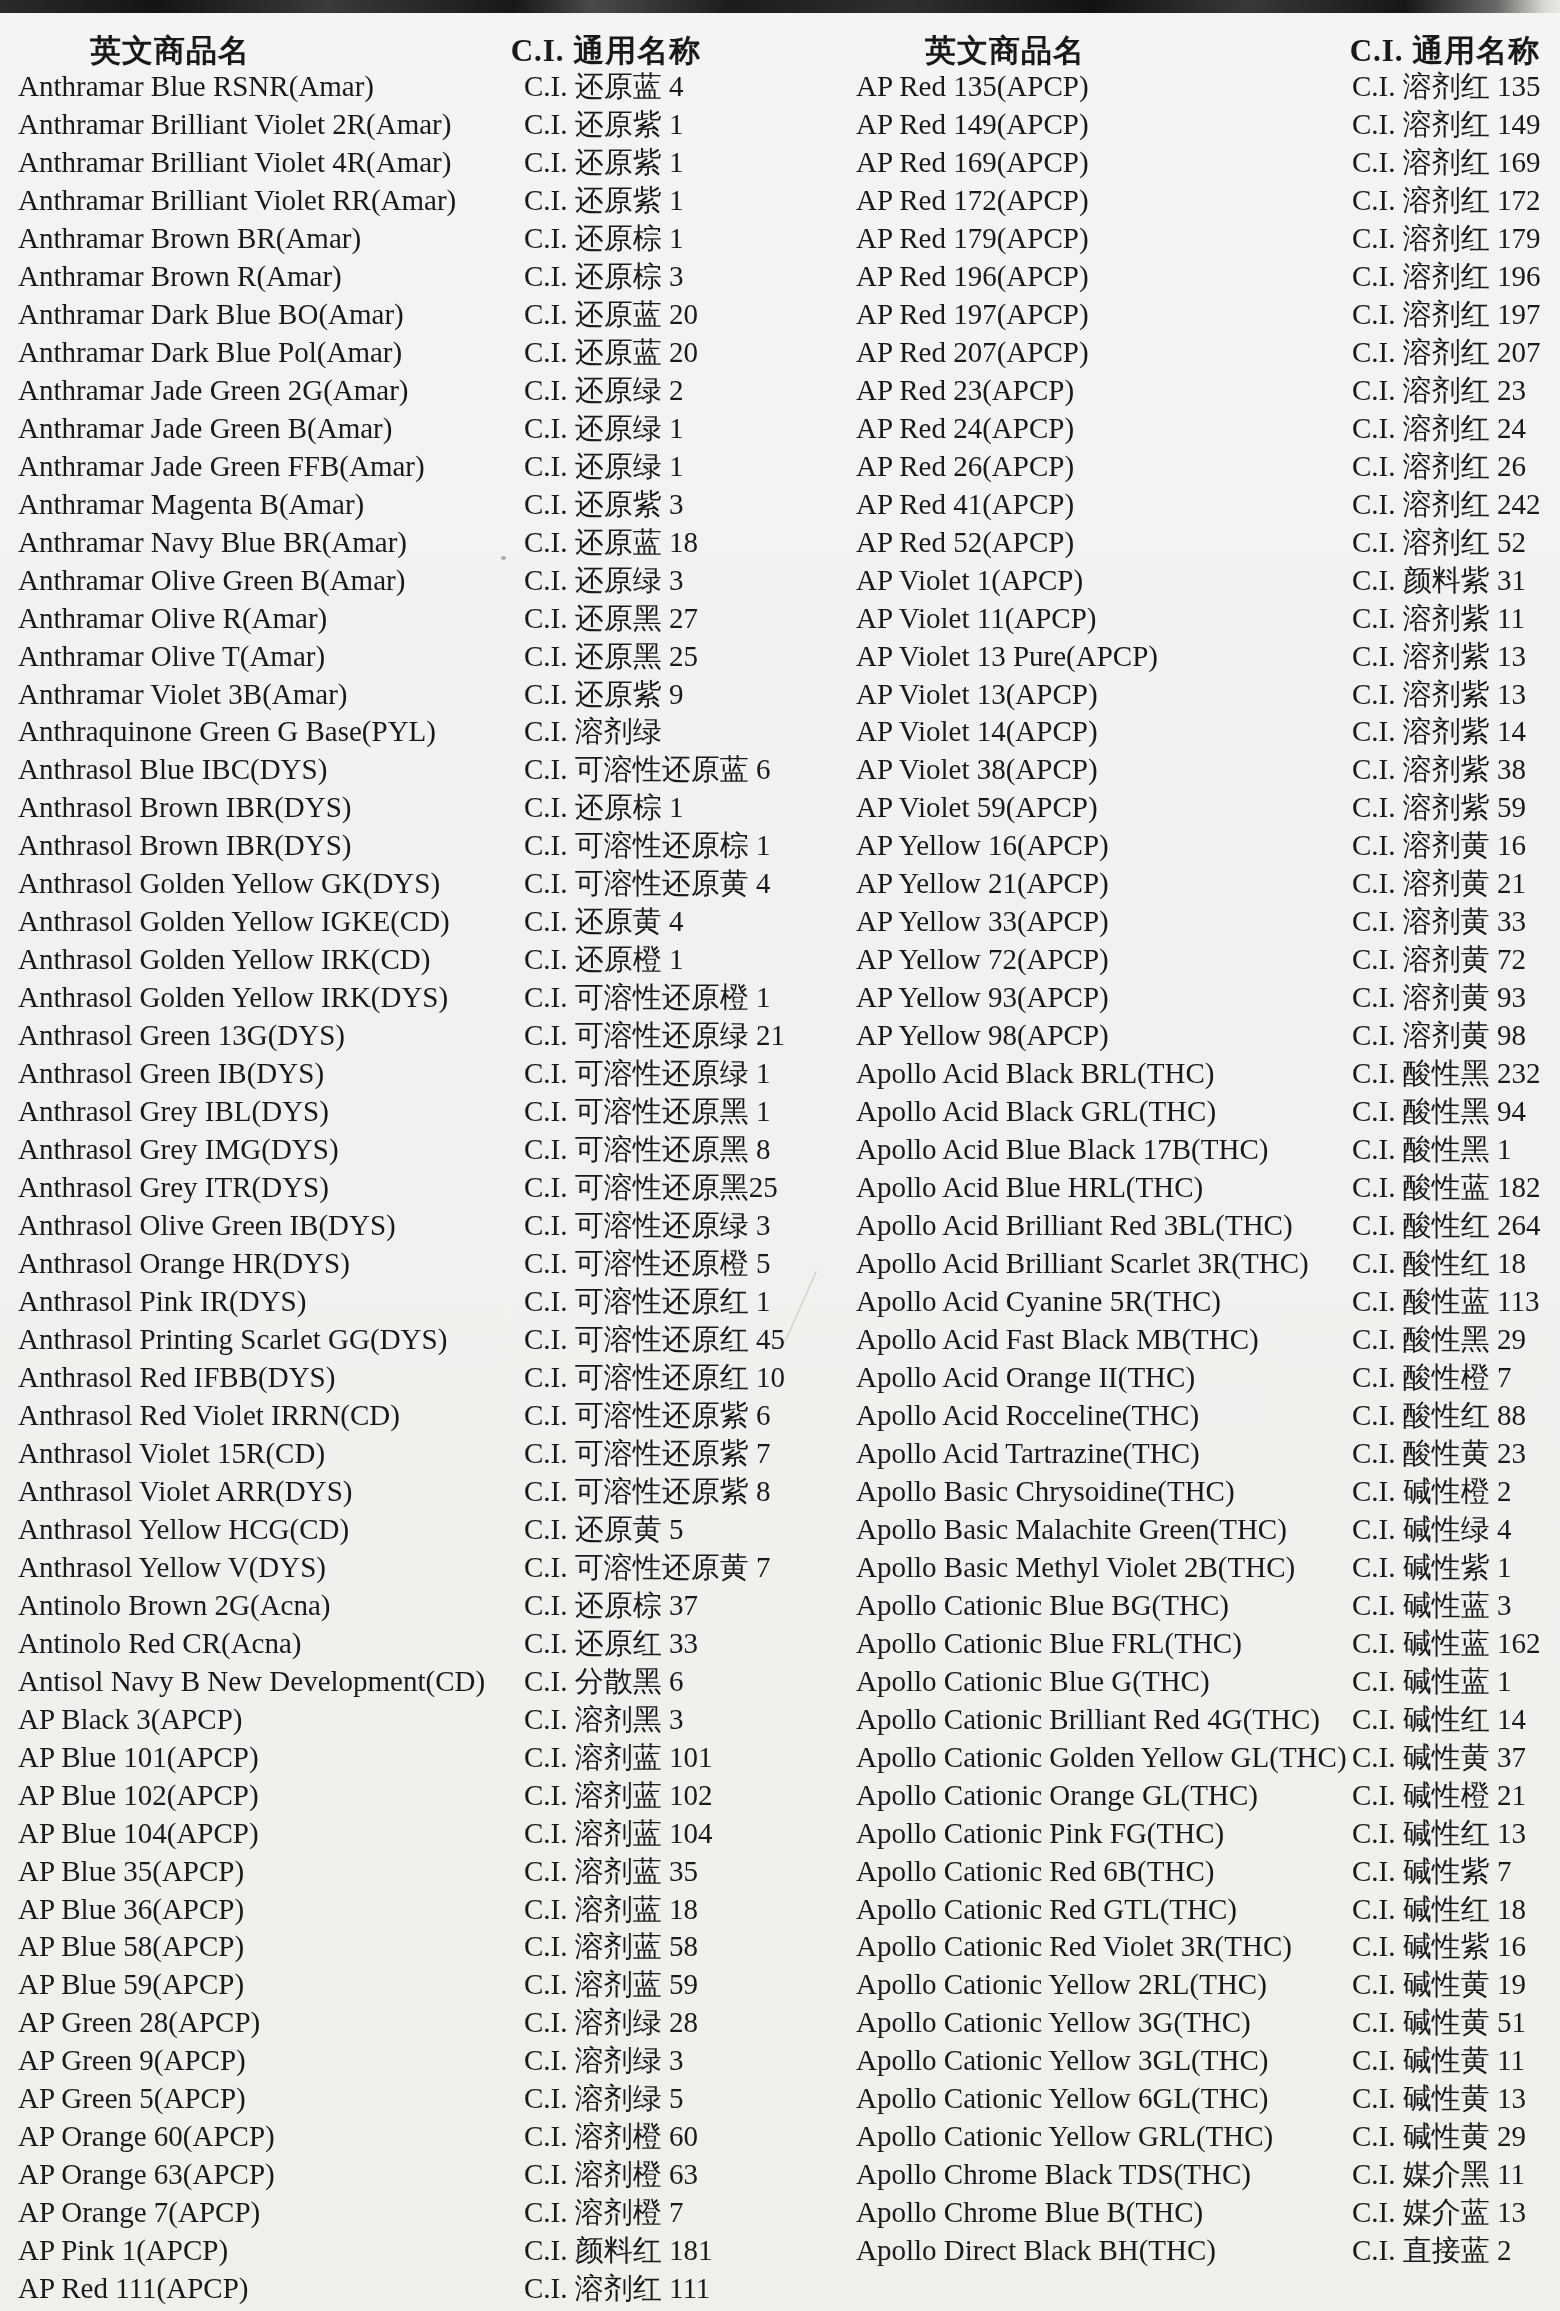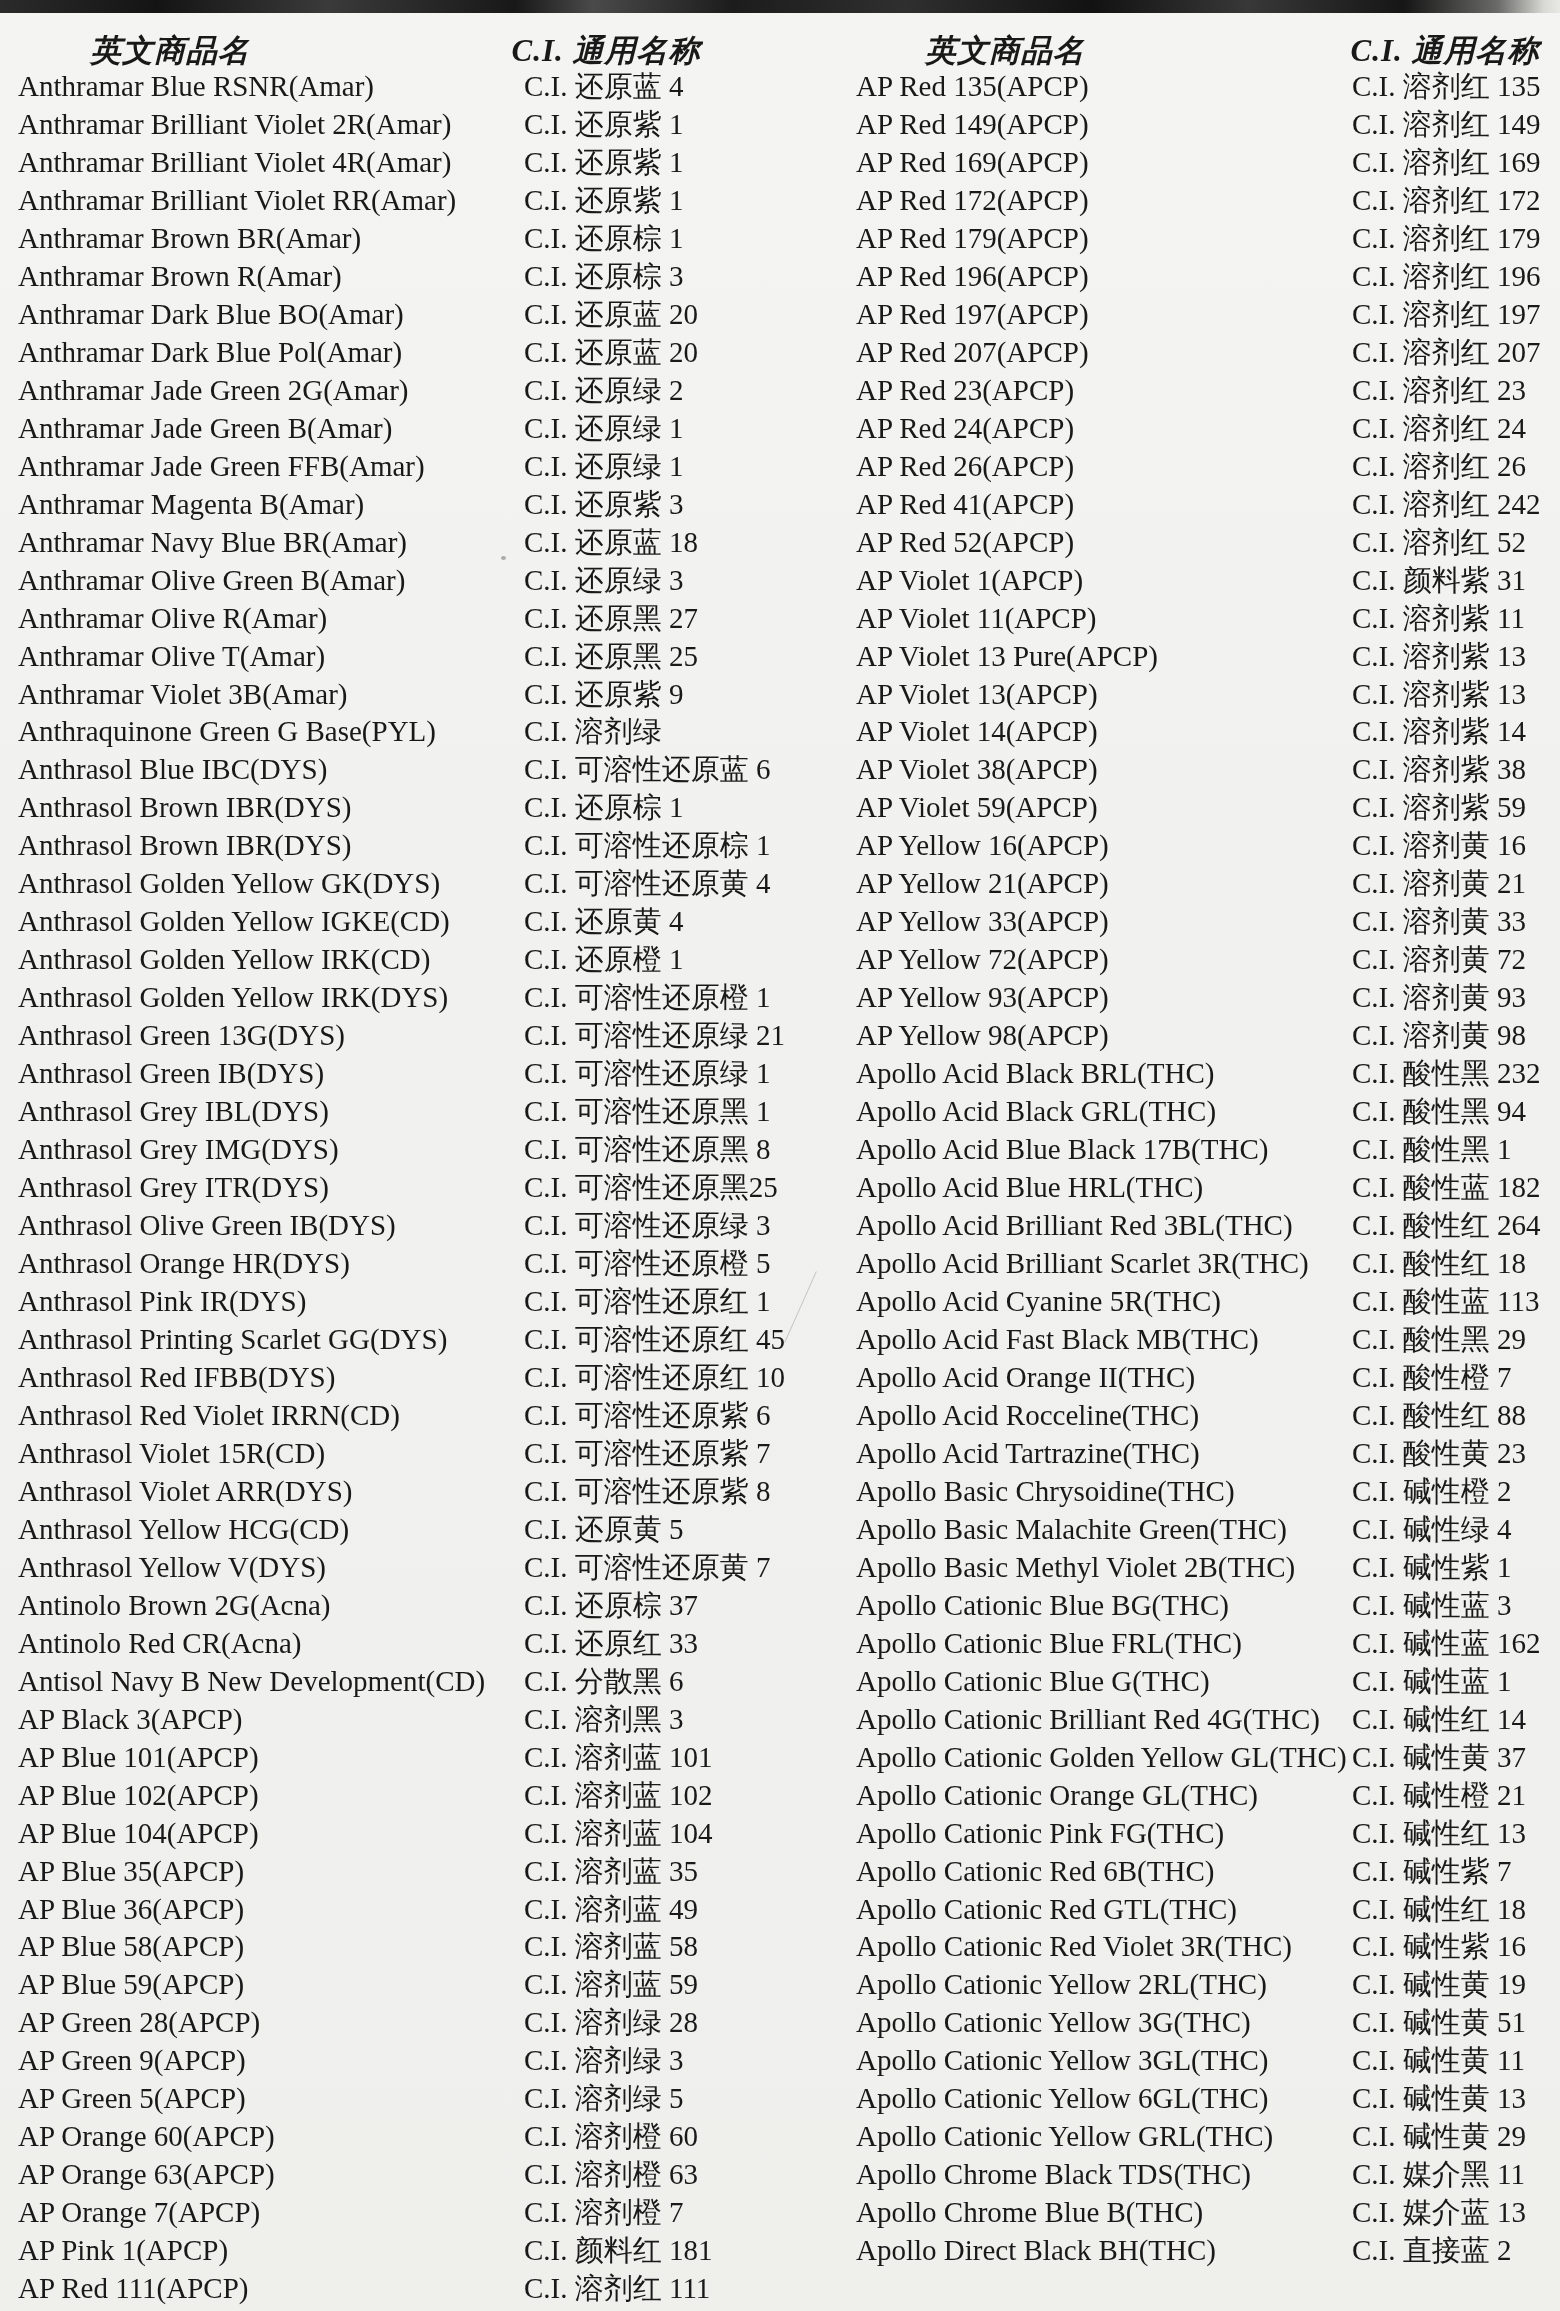--- a/index.html
+++ b/index.html
@@ -12,21 +12,21 @@
     overflow: hidden;
   }
   
   .scan-edge {
     position: absolute; top: 0; left: 0; width: 1560px; height: 13px;
     background: linear-gradient(90deg,
       #2b2b2b 0%, #141414 10%, #3a3a3a 21%, #181818 33%, #4a4a4a 38%,
       #1c1c1c 47%, #2f2f2f 58%, #121212 70%, #383838 80%, #161616 90%,
       #6a6a68 96%, #d9d9d5 99%, #e8e8e4 100%);
   }
-  .headers { position: absolute; top: 30px; left: 0; width: 1560px; height: 34px; font-style: italic; }
+  .headers { position: absolute; top: 30px; left: 0; width: 1560px; height: 34px; }
   .col-header {
     position: absolute; top: 0;
     transform: translateX(-50%);
     font-size: 31px; font-weight: bold;
     white-space: nowrap; letter-spacing: 1px;
   }
   .h1 { left: 170px; }
   .h2 { left: 606px; }
   .h3 { left: 1005px; }
   .h4 { left: 1445px; }
@@ -305,21 +305,21 @@
       <span class="cell ci">C.I. 溶剂蓝 104</span>
     </div>
 
     <div class="row">
       <span class="cell en">AP Blue 35(APCP)</span>
       <span class="cell ci">C.I. 溶剂蓝 35</span>
     </div>
 
     <div class="row">
       <span class="cell en">AP Blue 36(APCP)</span>
-      <span class="cell ci">C.I. 溶剂蓝 49</span>
+      <span class="cell ci">C.I. 溶剂蓝 18</span>
     </div>
 
     <div class="row">
       <span class="cell en">AP Blue 58(APCP)</span>
       <span class="cell ci">C.I. 溶剂蓝 58</span>
     </div>
 
     <div class="row">
       <span class="cell en">AP Blue 59(APCP)</span>
       <span class="cell ci">C.I. 溶剂蓝 59</span>

